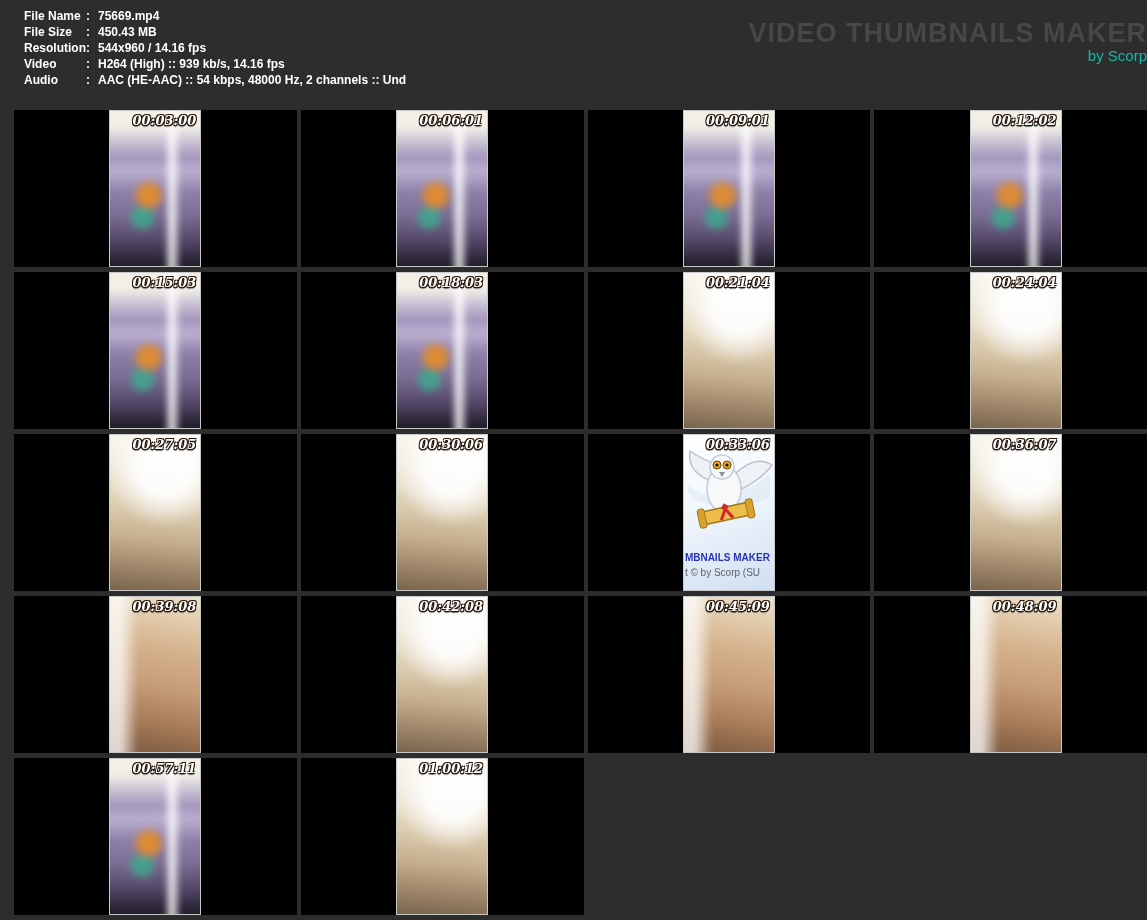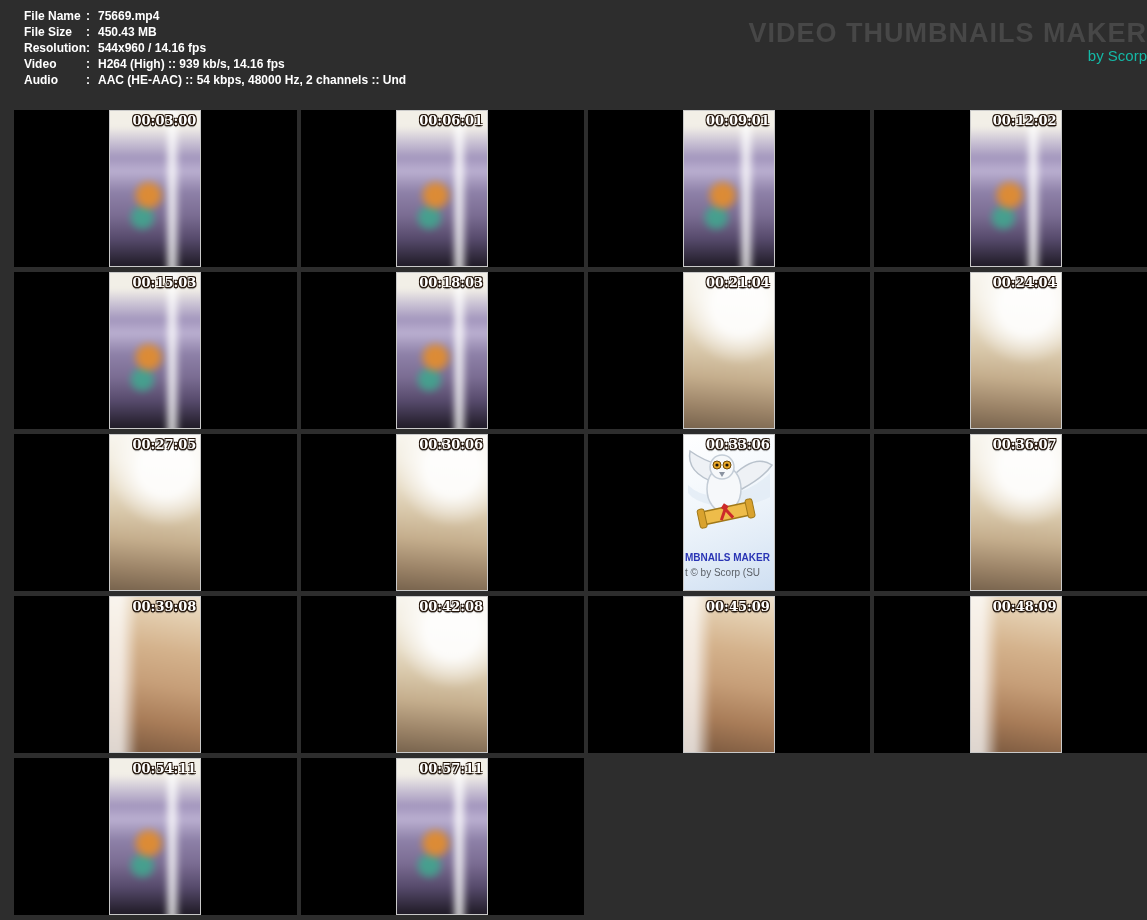--- a/index.html
+++ b/index.html
@@ -38,21 +38,21 @@
       linear-gradient(90deg, rgba(255,255,255,.75) 0 18%, rgba(255,255,255,0) 34%),
       linear-gradient(190deg,#f0e8da 0%,#e3cdae 18%,#d4b28c 36%,#c69e78 55%,#a87c58 75%,#6e4f38 100%);}
   .variant-dark{background:
       linear-gradient(90deg, rgba(240,235,225,.6) 0 12%, rgba(240,235,225,0) 26%),
       linear-gradient(185deg,#6b5948 0%,#4e3e30 30%,#3a2d22 55%,#241b14 80%,#15100c 100%);}
   .variant-watermark{filter:none;top:0;left:0;right:0;bottom:0;background:
       linear-gradient(160deg,#ffffff 0%,#f2f7fc 40%,#e2ecf7 70%,#cfdff2 100%);}
 
   .timestamp{position:absolute;top:2px;right:4px;z-index:3;
       font-family:"DejaVu Serif",serif;font-weight:bold;font-size:13px;color:#ffffff;white-space:nowrap;
-      text-shadow:-1px -1px 0 #231409,1px -1px 0 #231409,-1px 1px 0 #231409,1px 1px 0 #231409,0 2px 1px rgba(0,0,0,.55);}
+      text-shadow:-1px -1px 0 #231409,1px -1px 0 #231409,-1px 1px 0 #231409,1px 1px 0 #231409,0 2px 1px rgba(0,0,0,.55);font-style:italic;}
 
   
   .wm{position:absolute;top:0;left:0;right:0;bottom:0;z-index:2;}
   .wm svg{position:absolute;top:10px;left:-2px;}
   .wm-line1{position:absolute;left:1px;bottom:27px;font-size:10px;font-weight:bold;color:#2a35b5;white-space:nowrap;}
   .wm-line2{position:absolute;left:1px;bottom:12px;font-size:10px;color:#5a5f66;white-space:nowrap;}
 </style>
 </head>
 <body>
 
@@ -232,30 +232,30 @@
 
   <div class="cell">
     <div class="thumb">
       <div class="fill variant-warm"></div>
 
       <span class="timestamp">00:48:09</span>
     </div>
   </div>
 
 
-  <div class="cell">
-    <div class="thumb">
-      <div class="fill variant-room"></div>
-
-      <span class="timestamp">00:54:11</span>
-    </div>
-  </div>
 
   <div class="cell">
     <div class="thumb">
       <div class="fill variant-room"></div>
 
       <span class="timestamp">00:57:11</span>
     </div>
   </div>
 
+  <div class="cell">
+    <div class="thumb">
+      <div class="fill variant-bed"></div>
+
+      <span class="timestamp">01:00:12</span>
+    </div>
+  </div>
 </div>
 </div>
 
 </body></html>

